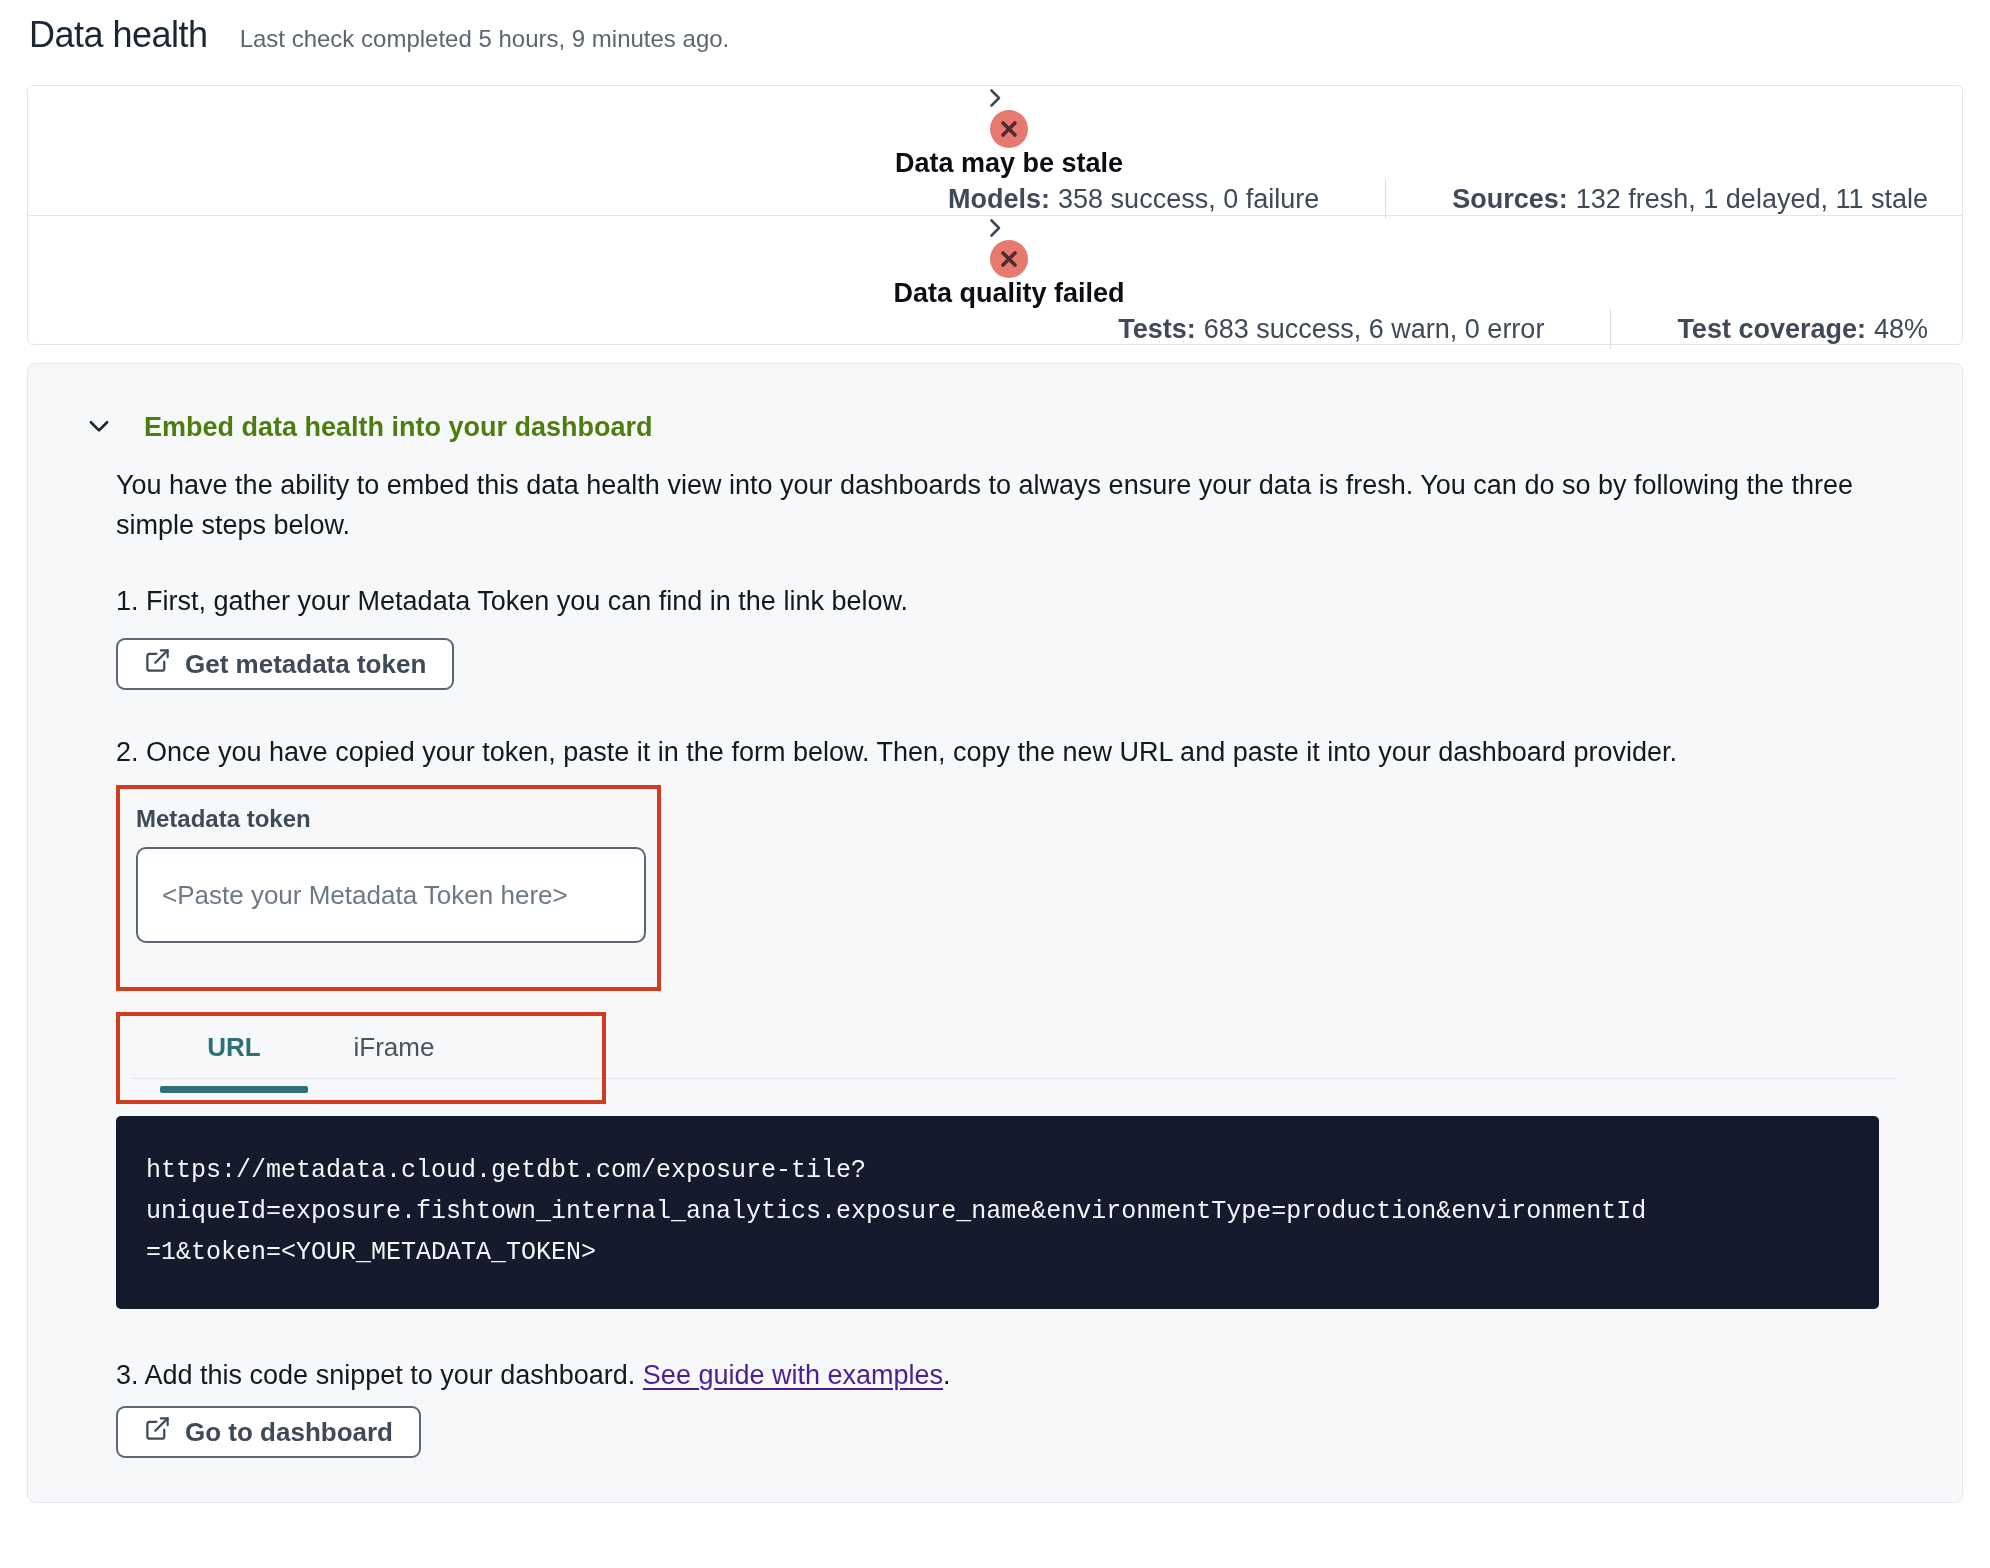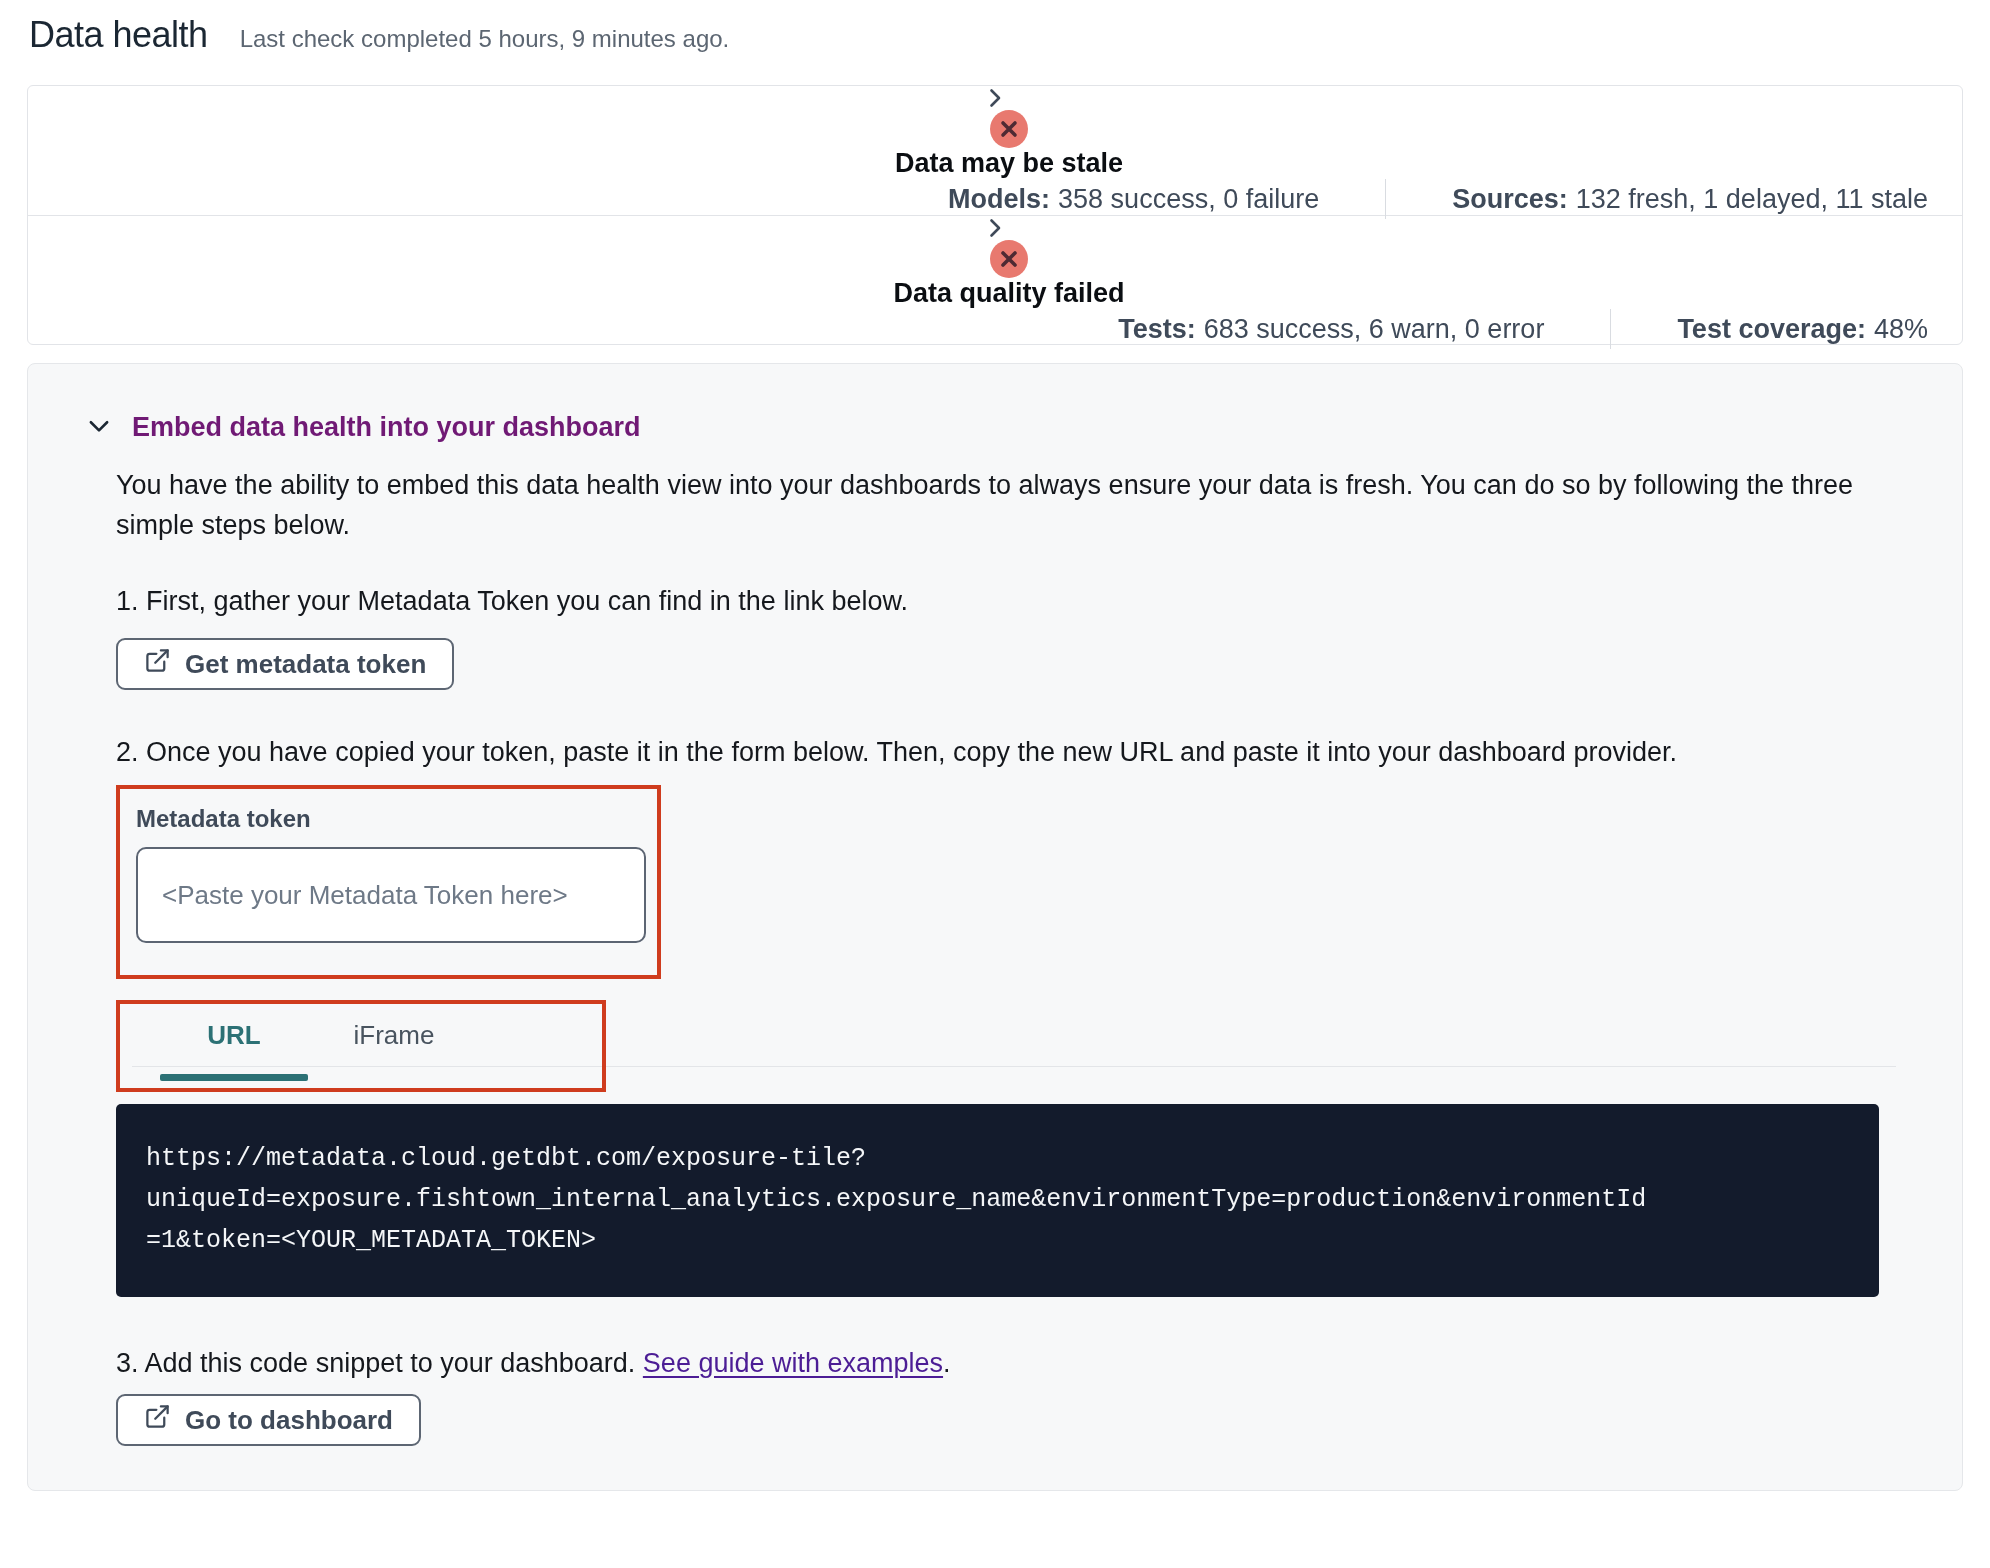--- a/index.html
+++ b/index.html
@@ -36,21 +36,21 @@
   .vdiv { width:1px; height:40px; background:#d9dce1; margin:0 26px; }
 
   
   .embed-panel {
     margin-top:18px;
     background:#f7f8f9;
     border:1px solid #e5e7ea; border-radius:8px;
     padding:48px 85px 44px 58px;
   }
   .embed-head { display:flex; align-items:center; gap:16px; }
-  .embed-head h2 { font-size:27px; font-weight:700; color:#701a75; margin-left:4px; }
+  .embed-head h2 { font-size:27px; font-weight:700; color:#4d7c0f; margin-left:16px; }
   .embed-body { margin-left:30px; }
   .desc { margin-top:22px; font-size:27px; line-height:40px; color:#15181d; max-width:1762px; }
   .step { font-size:27px; color:#15181d; }
   .step-1 { margin-top:41px; }
   .step-2 { margin-top:47px; }
   .step-3 { margin-top:51px; }
   .step a { color:#4c1d95; text-decoration:underline; text-underline-offset:4px; }
 
   .btn {
     display:inline-flex; align-items:center; gap:14px;
@@ -59,21 +59,21 @@
     font-family:"Liberation Sans", sans-serif;
     font-size:26px; font-weight:700; color:#3f4a59;
     cursor:pointer;
   }
   .btn svg { flex:0 0 auto; }
   .btn-get { margin-top:21px; }
   .btn-dash { margin-top:15px; }
 
   
   .redbox { border:4px solid #cf3c1e; }
-  .tokenbox { margin-top:17px; width:545px; padding:16px 20px 32px 16px; }
+  .tokenbox { margin-top:17px; width:545px; padding:16px 20px 44px 16px; }
   .token-label { display:block; font-size:24px; font-weight:700; color:#3f4a59; }
   .token-input {
     margin-top:14px; display:block;
     width:510px; height:96px;
     border:2px solid #5c6573; border-radius:10px; background:#fff;
     padding:0 24px; font-family:"Liberation Sans", sans-serif;
     font-size:26px; color:#15181d;
   }
   .token-input::placeholder { color:#6e7987; opacity:1; }
 

